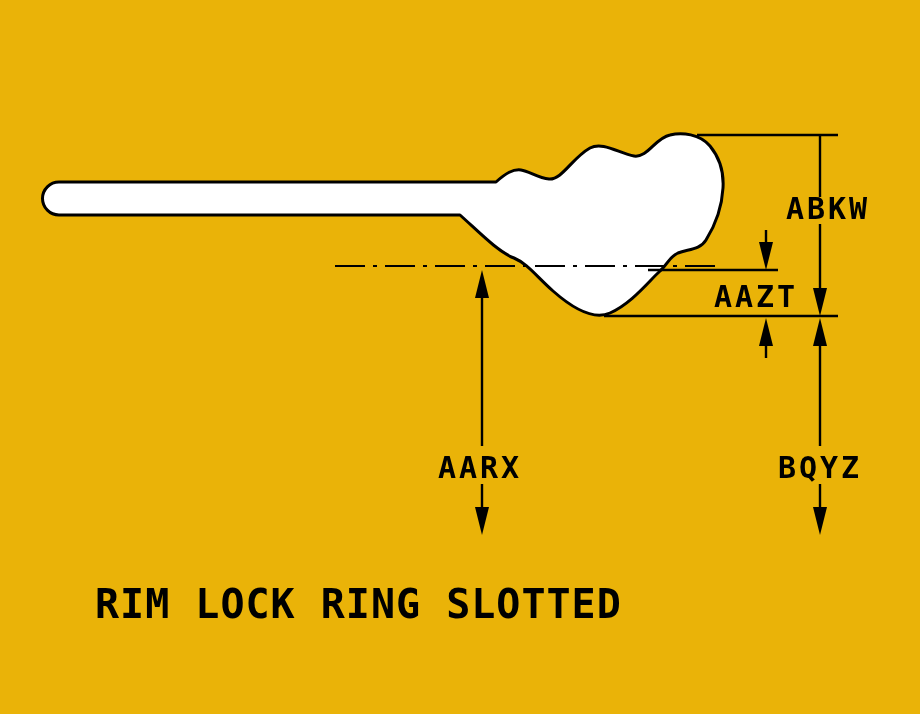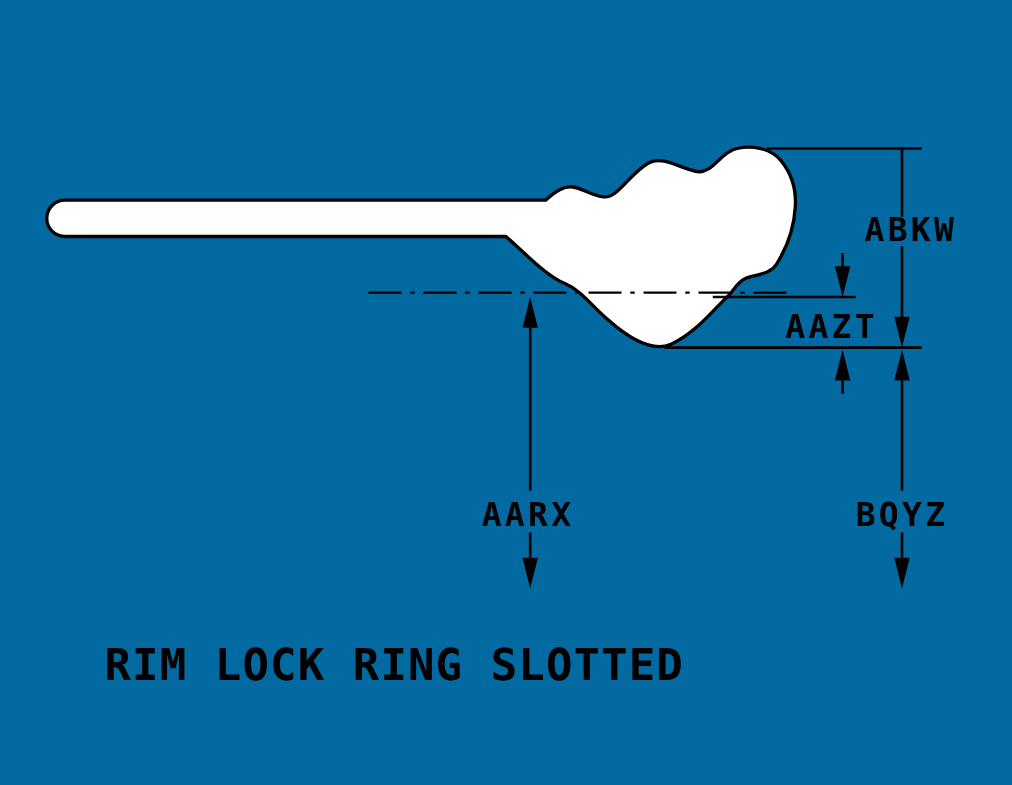--- a/index.html
+++ b/index.html
@@ -4,21 +4,21 @@
 <style>
   html, body {
     margin: 0;
     padding: 0;
     background: #ffffff;
   }
   .stage {
     position: relative;
     width: 920px;
     height: 714px;
-    background: #0369a1;
+    background: #eab308;
     overflow: hidden;
   }
   .stage svg {
     position: absolute;
     left: 0;
     top: 0;
   }
   text {
     font-family: "DejaVu Sans Mono", "Liberation Mono", monospace;
     font-weight: bold;

